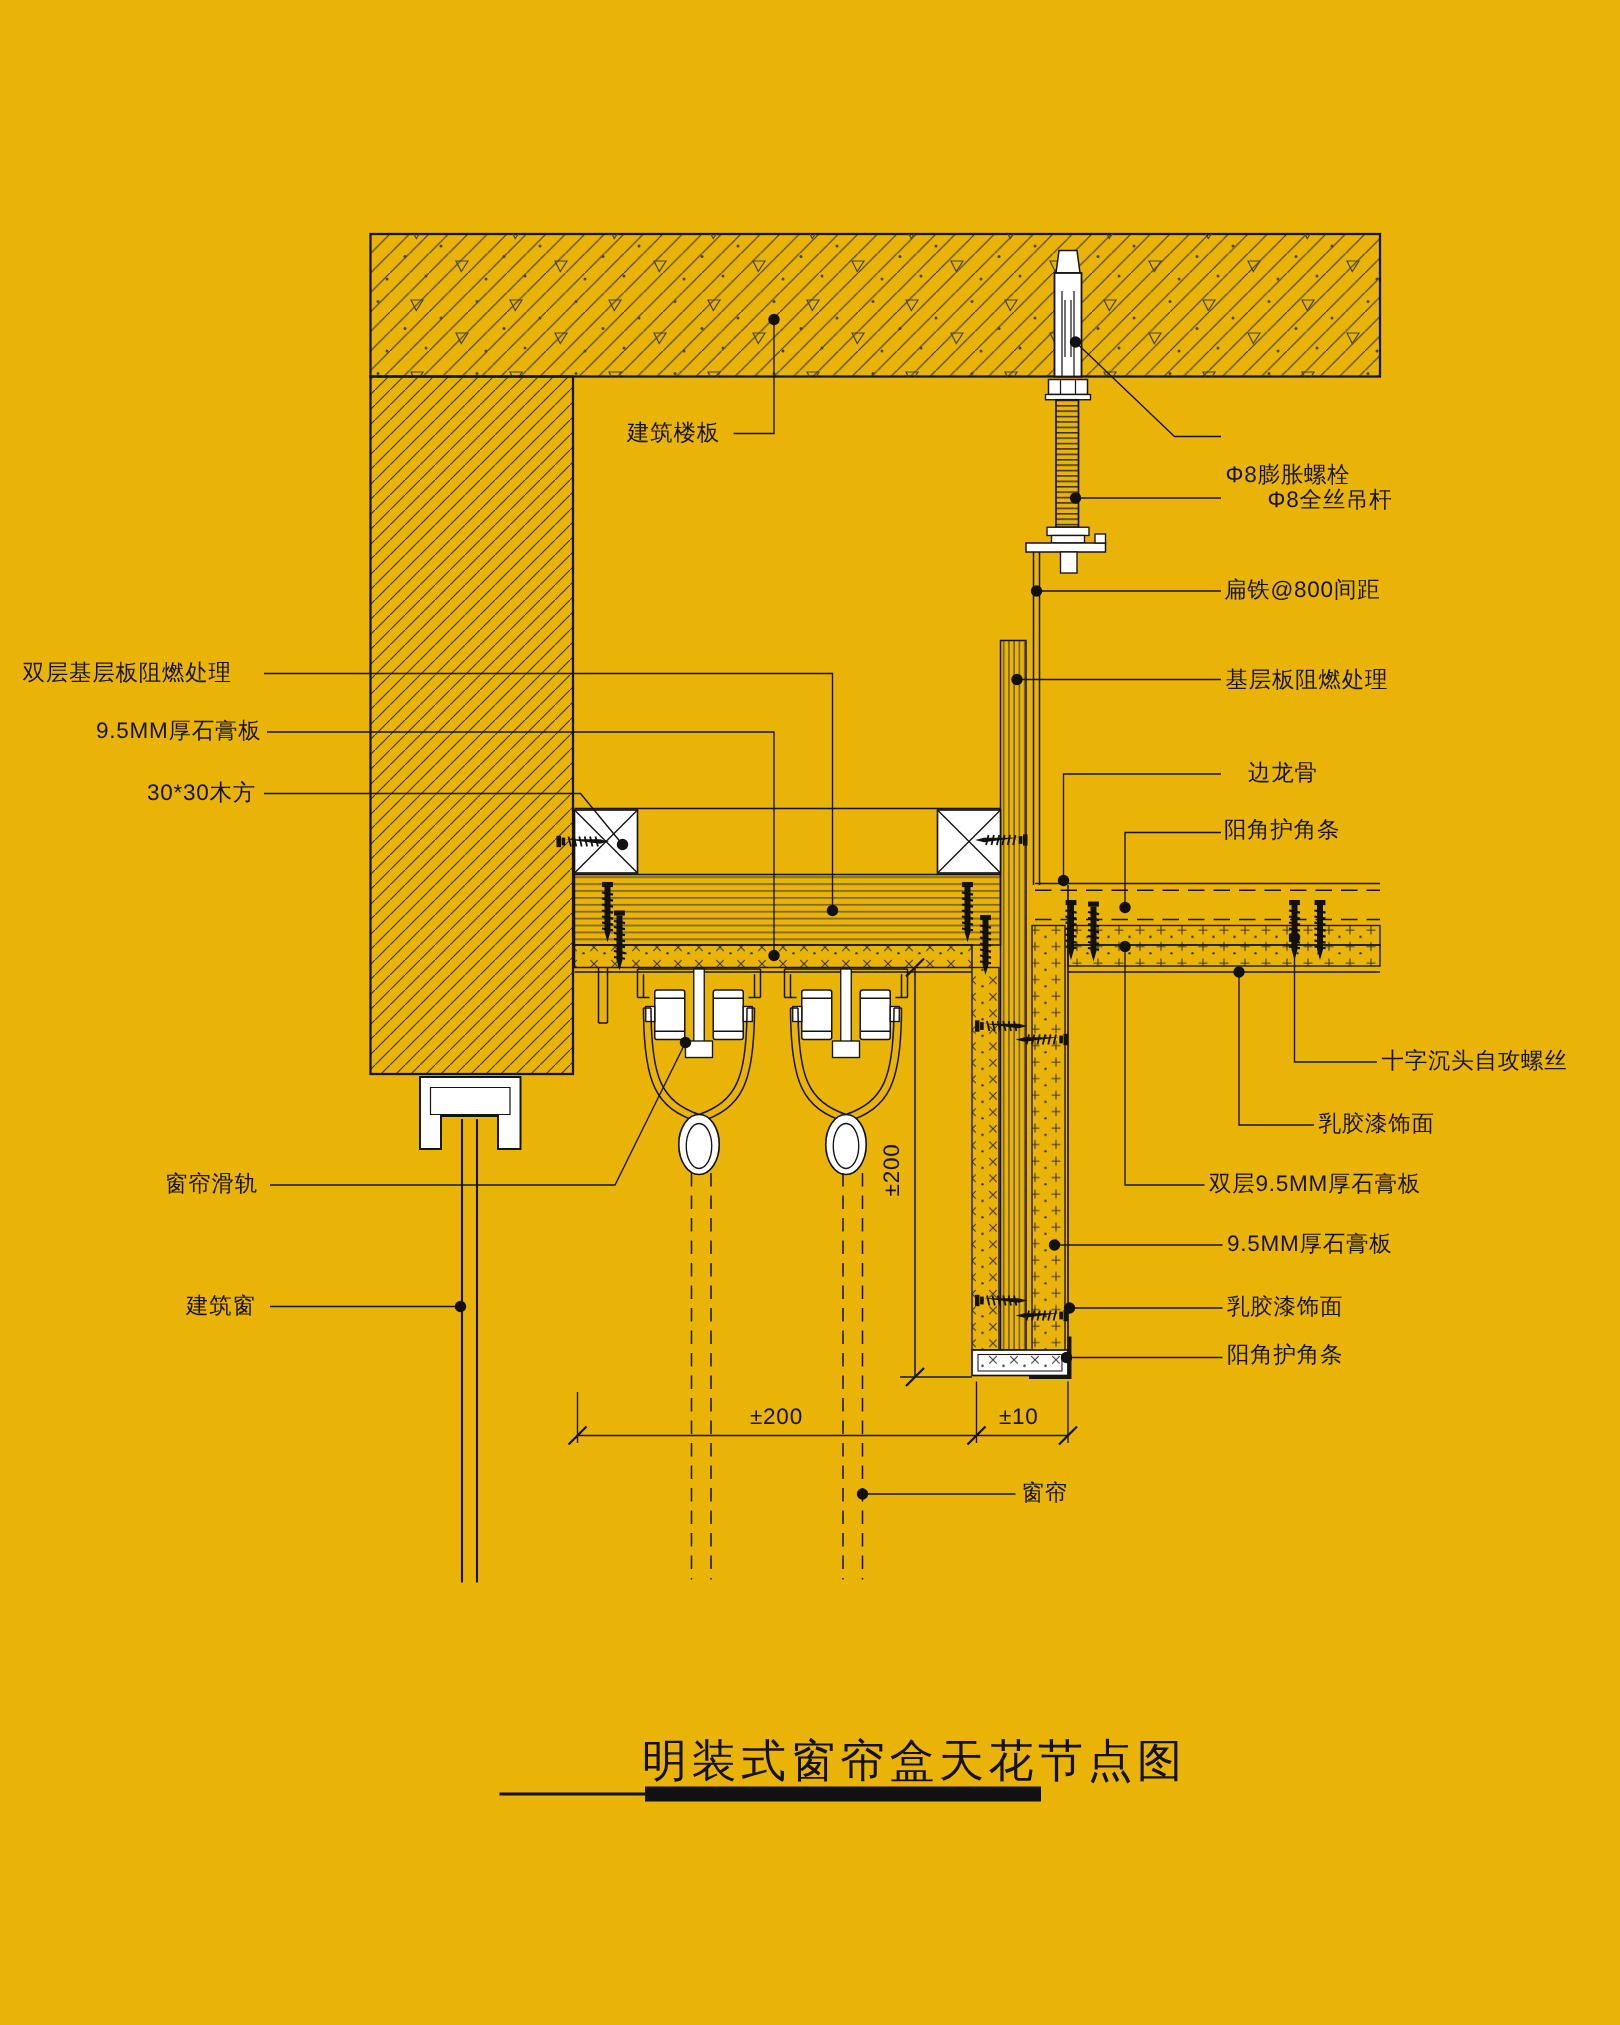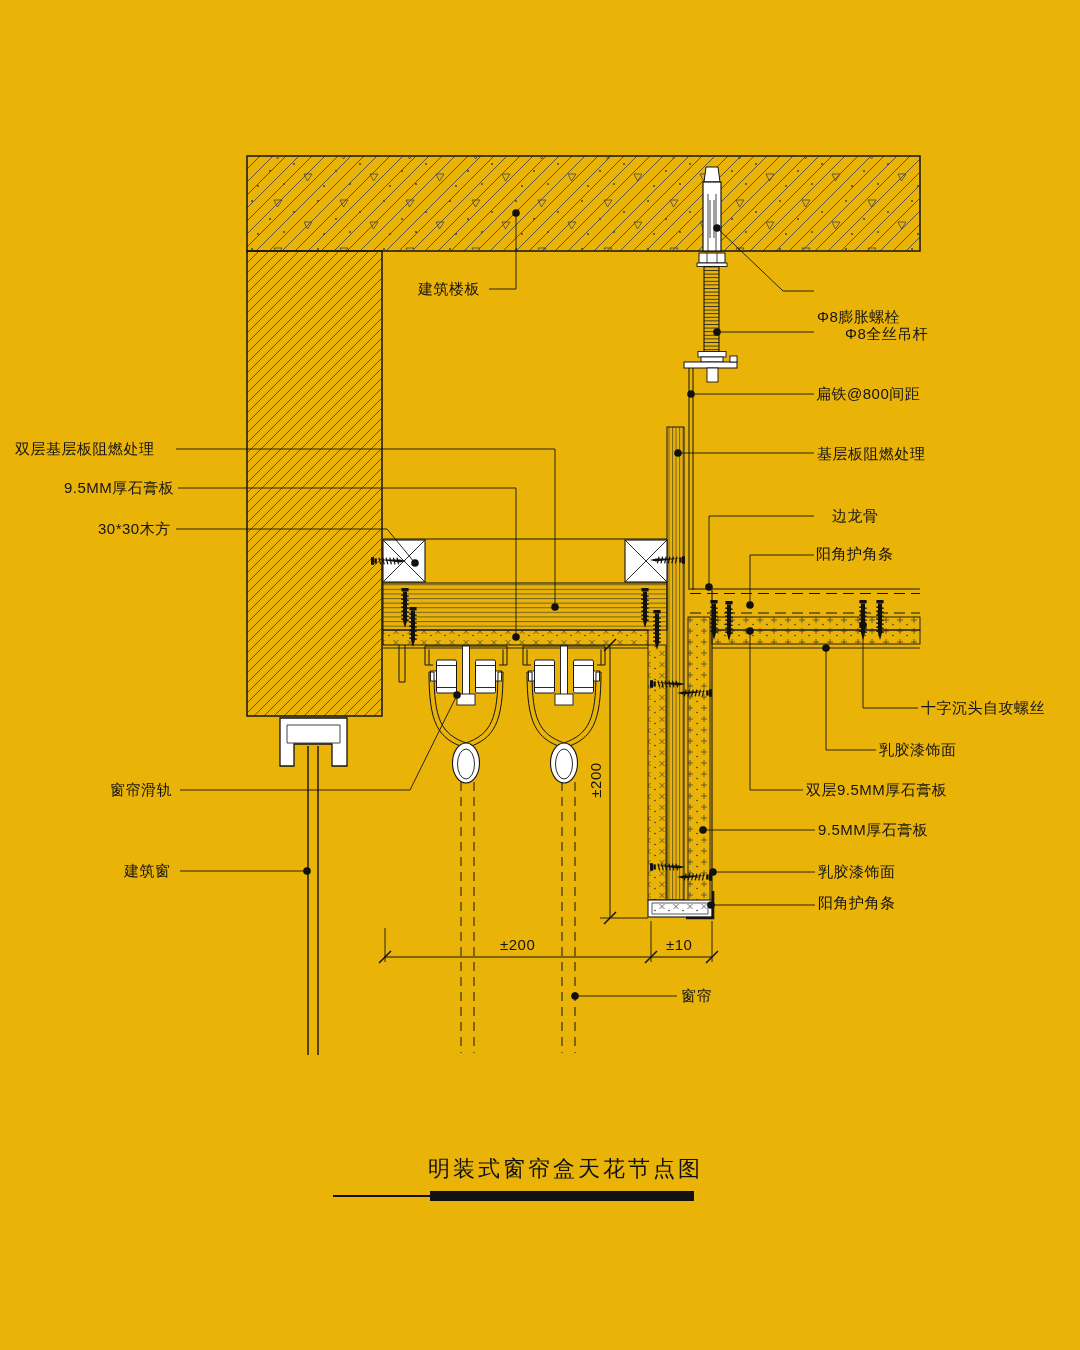--- a/index.html
+++ b/index.html
@@ -3,21 +3,21 @@
 <meta charset="utf-8">
 <style>
   html,body{margin:0;padding:0;background:#fff;}
   .canvas{position:relative;width:1080px;height:1350px;background:#eab308;overflow:hidden;
           font-family:"Liberation Sans",sans-serif;padding-left:40px;}
   svg{position:absolute;left:0;top:0;}
   .lbl{position:absolute;font-size:15px;line-height:1.1;color:#141414;white-space:nowrap;
        letter-spacing:.5px;font-family:"Liberation Sans",sans-serif;}
   .dimtxt{position:absolute;font-size:15px;color:#141414;white-space:nowrap;letter-spacing:.5px;}
   .dim-vert{transform:translate(-50%,-50%) rotate(-90deg);}
-  .title{position:absolute;left:428px;top:1154px;font-size:22px;color:#111;letter-spacing:3px;
+  .title{position:absolute;left:428px;top:1154px;font-size:30px;color:#111;letter-spacing:3px;
          white-space:nowrap;}
   .title-underline-thin{position:absolute;left:333px;top:1195px;width:98px;height:2px;background:#111;}
   .title-underline-thick{position:absolute;left:430px;top:1191px;width:264px;height:10px;background:#111;}
 </style>
 </head>
 <body>
 
 <div class="canvas">
 
 <svg width="1080" height="1350" viewBox="0 0 1080 1350">

